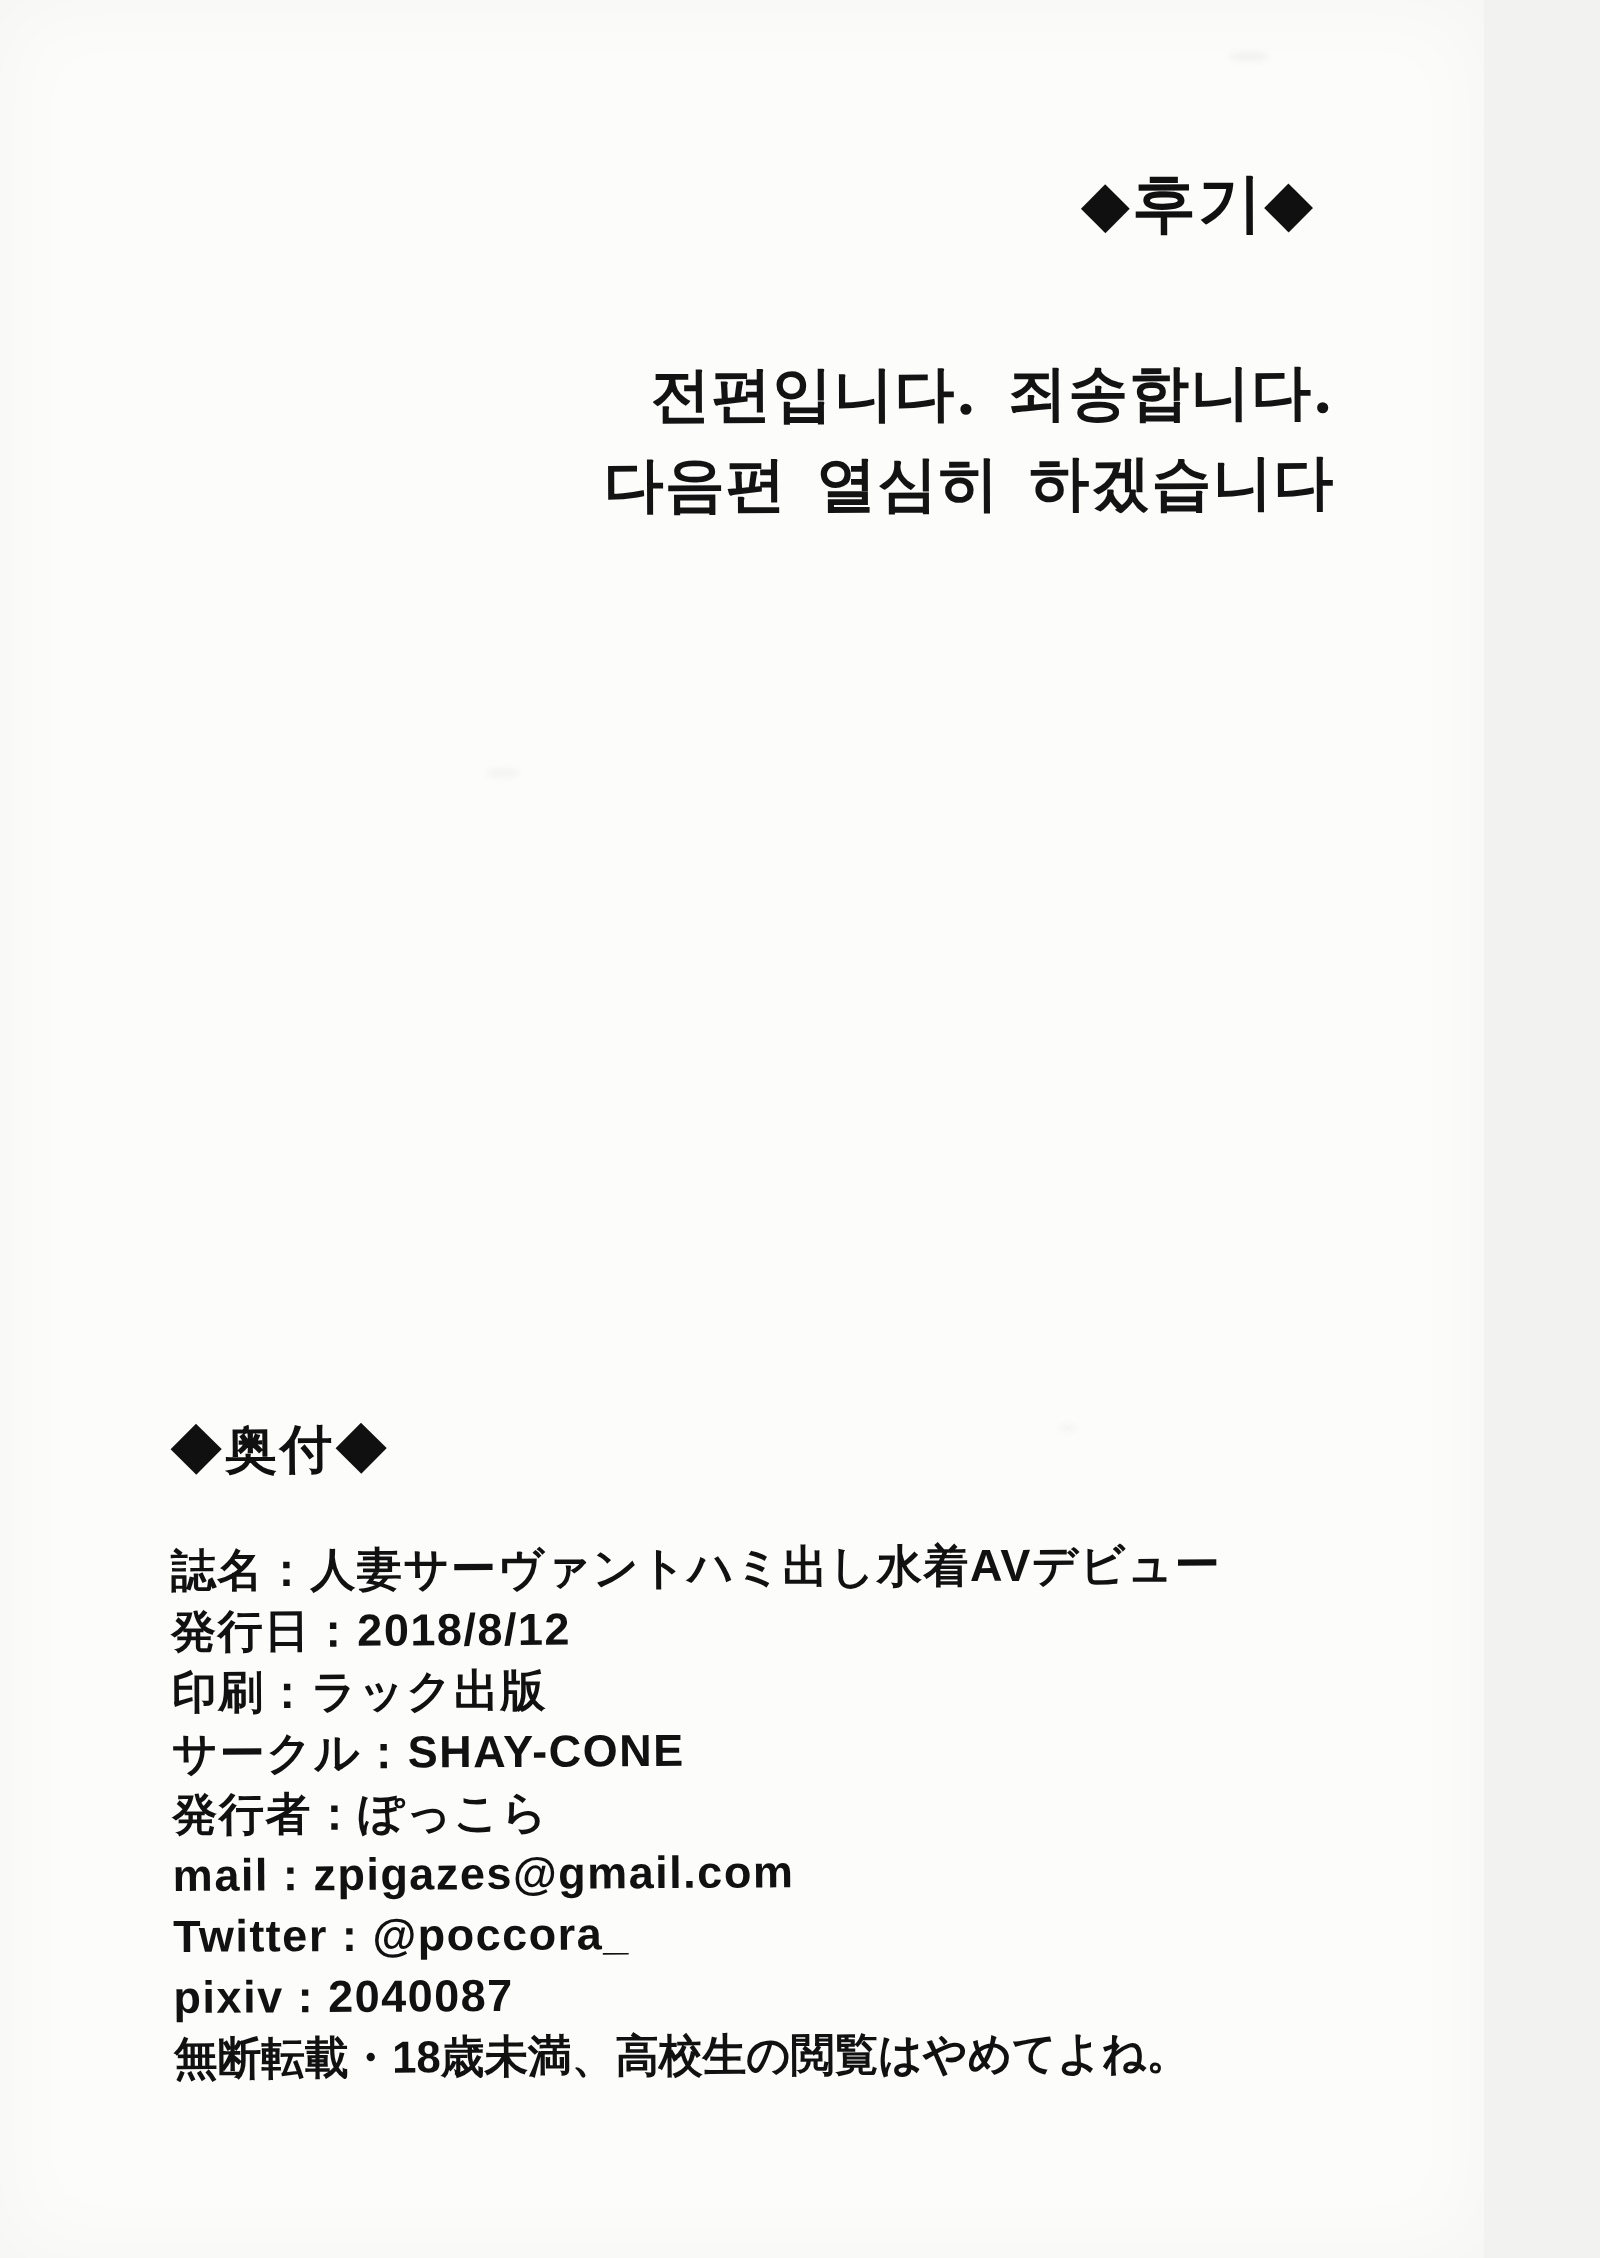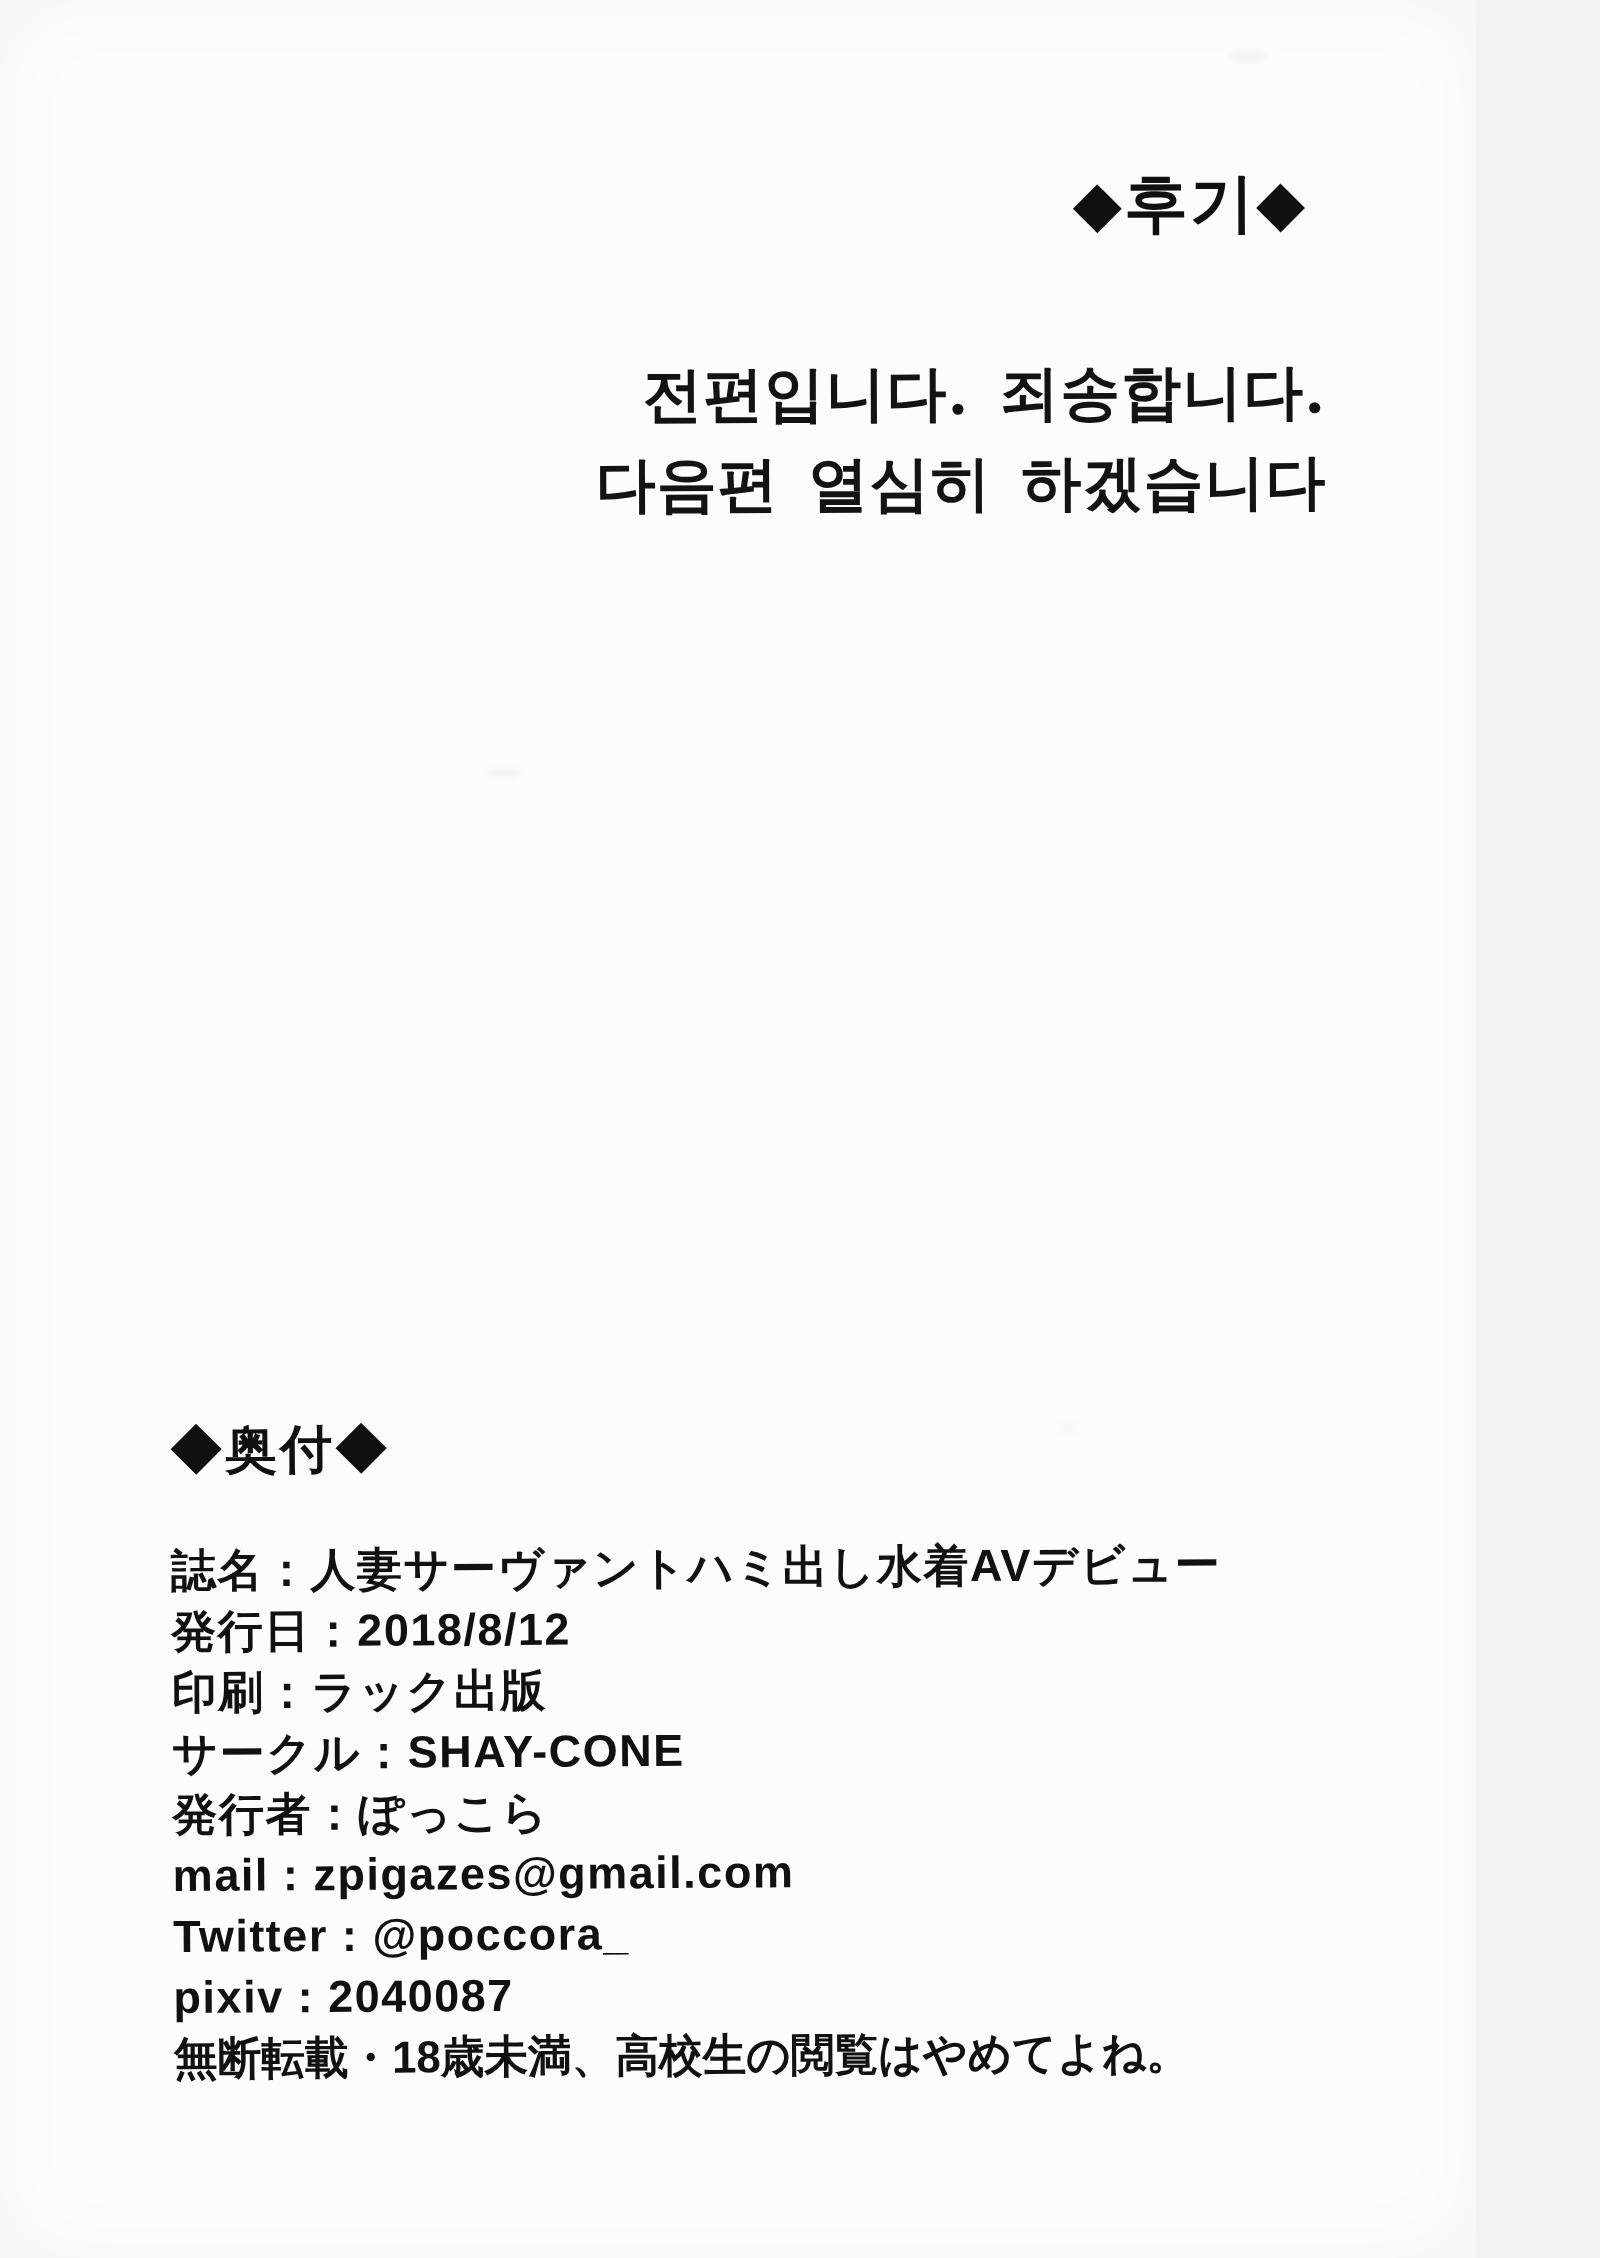--- a/index.html
+++ b/index.html
@@ -13,20 +13,21 @@
     font-family: "Liberation Sans", sans-serif;
   }
   .page {
     position: relative;
     width: 1476px;
     height: 2258px;
     background: #fcfcfb;
     overflow: hidden;
     box-shadow: inset 0 0 90px rgba(0,0,0,0.03);
     color: #151515;
+    padding-left: 8px;
   }
 
   
   .afterword {
     position: absolute;
     top: 158px;
     right: 150px;
     text-align: right;
     transform: rotate(-0.25deg);
   }

